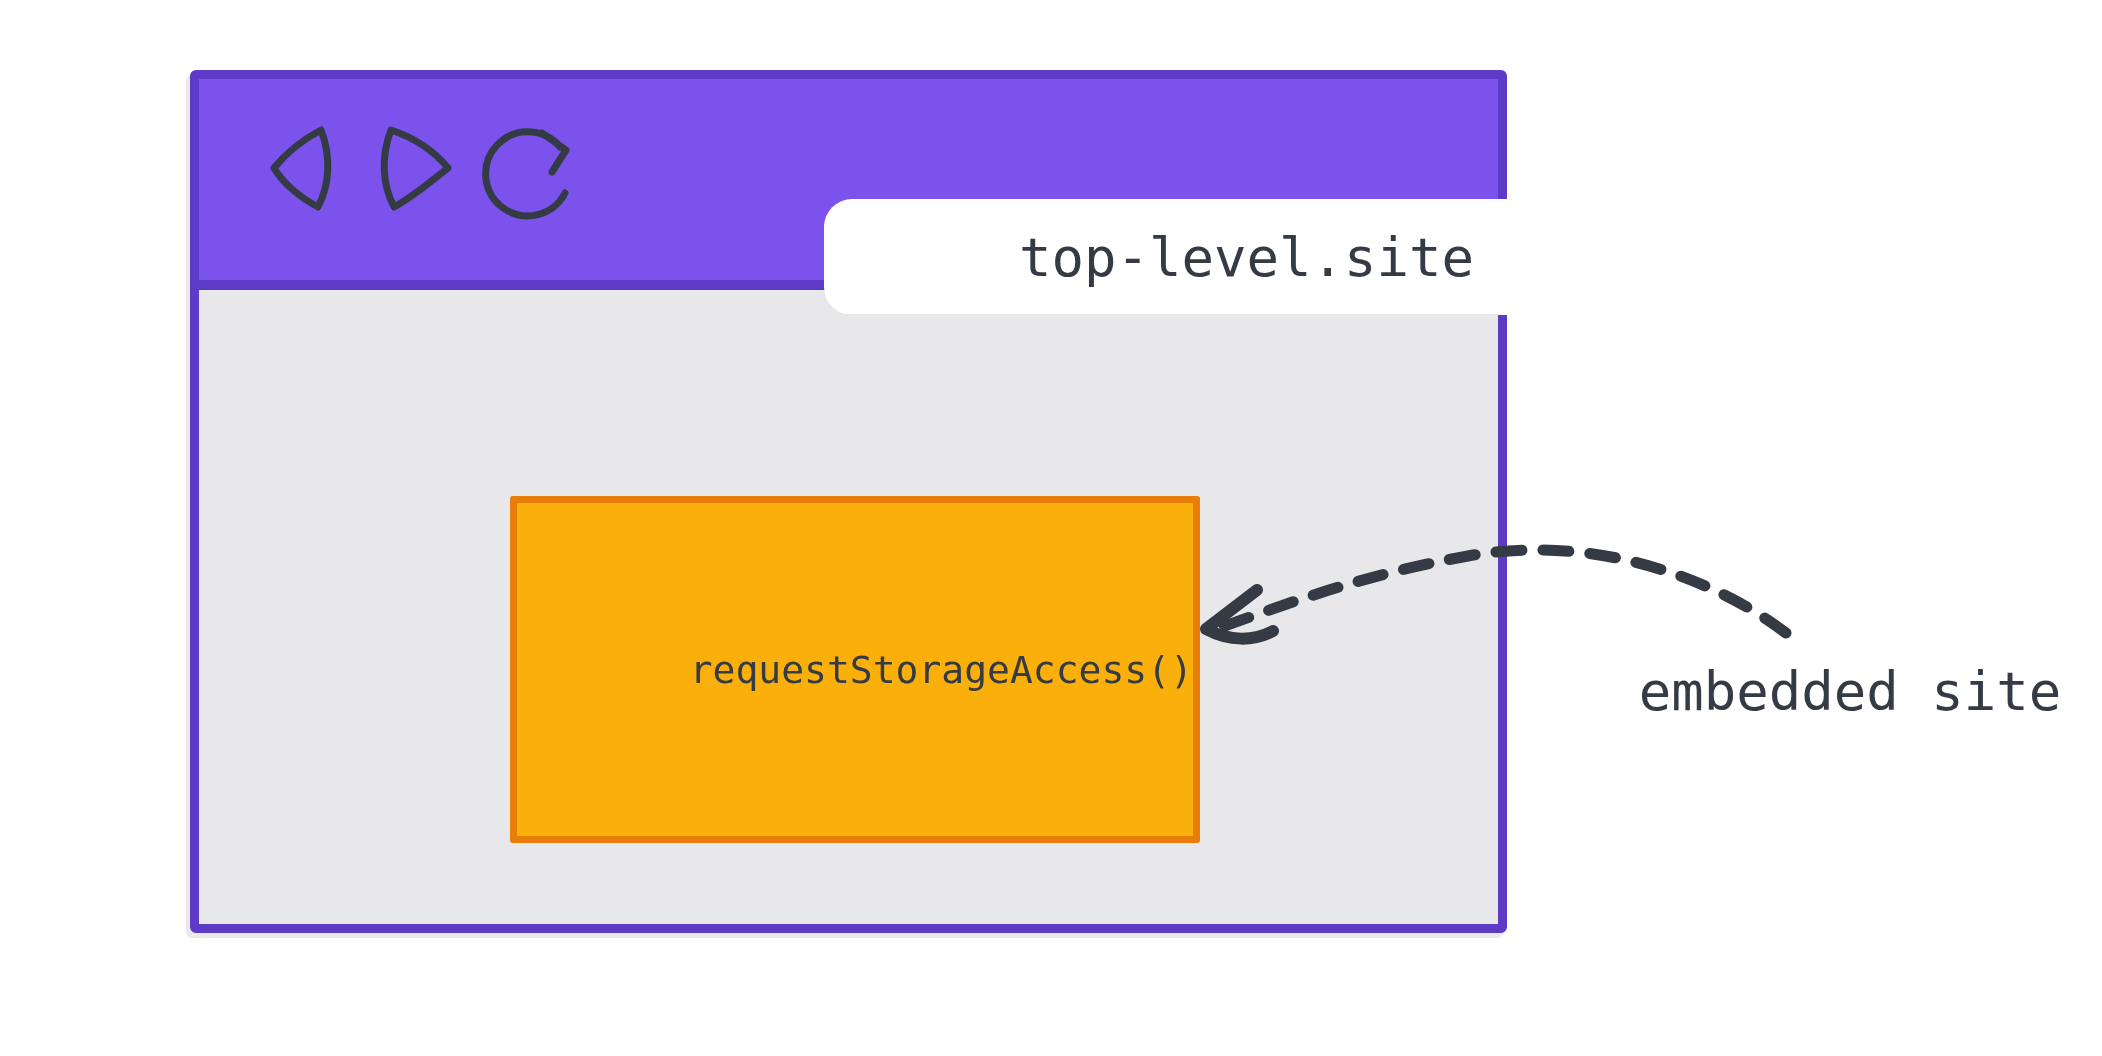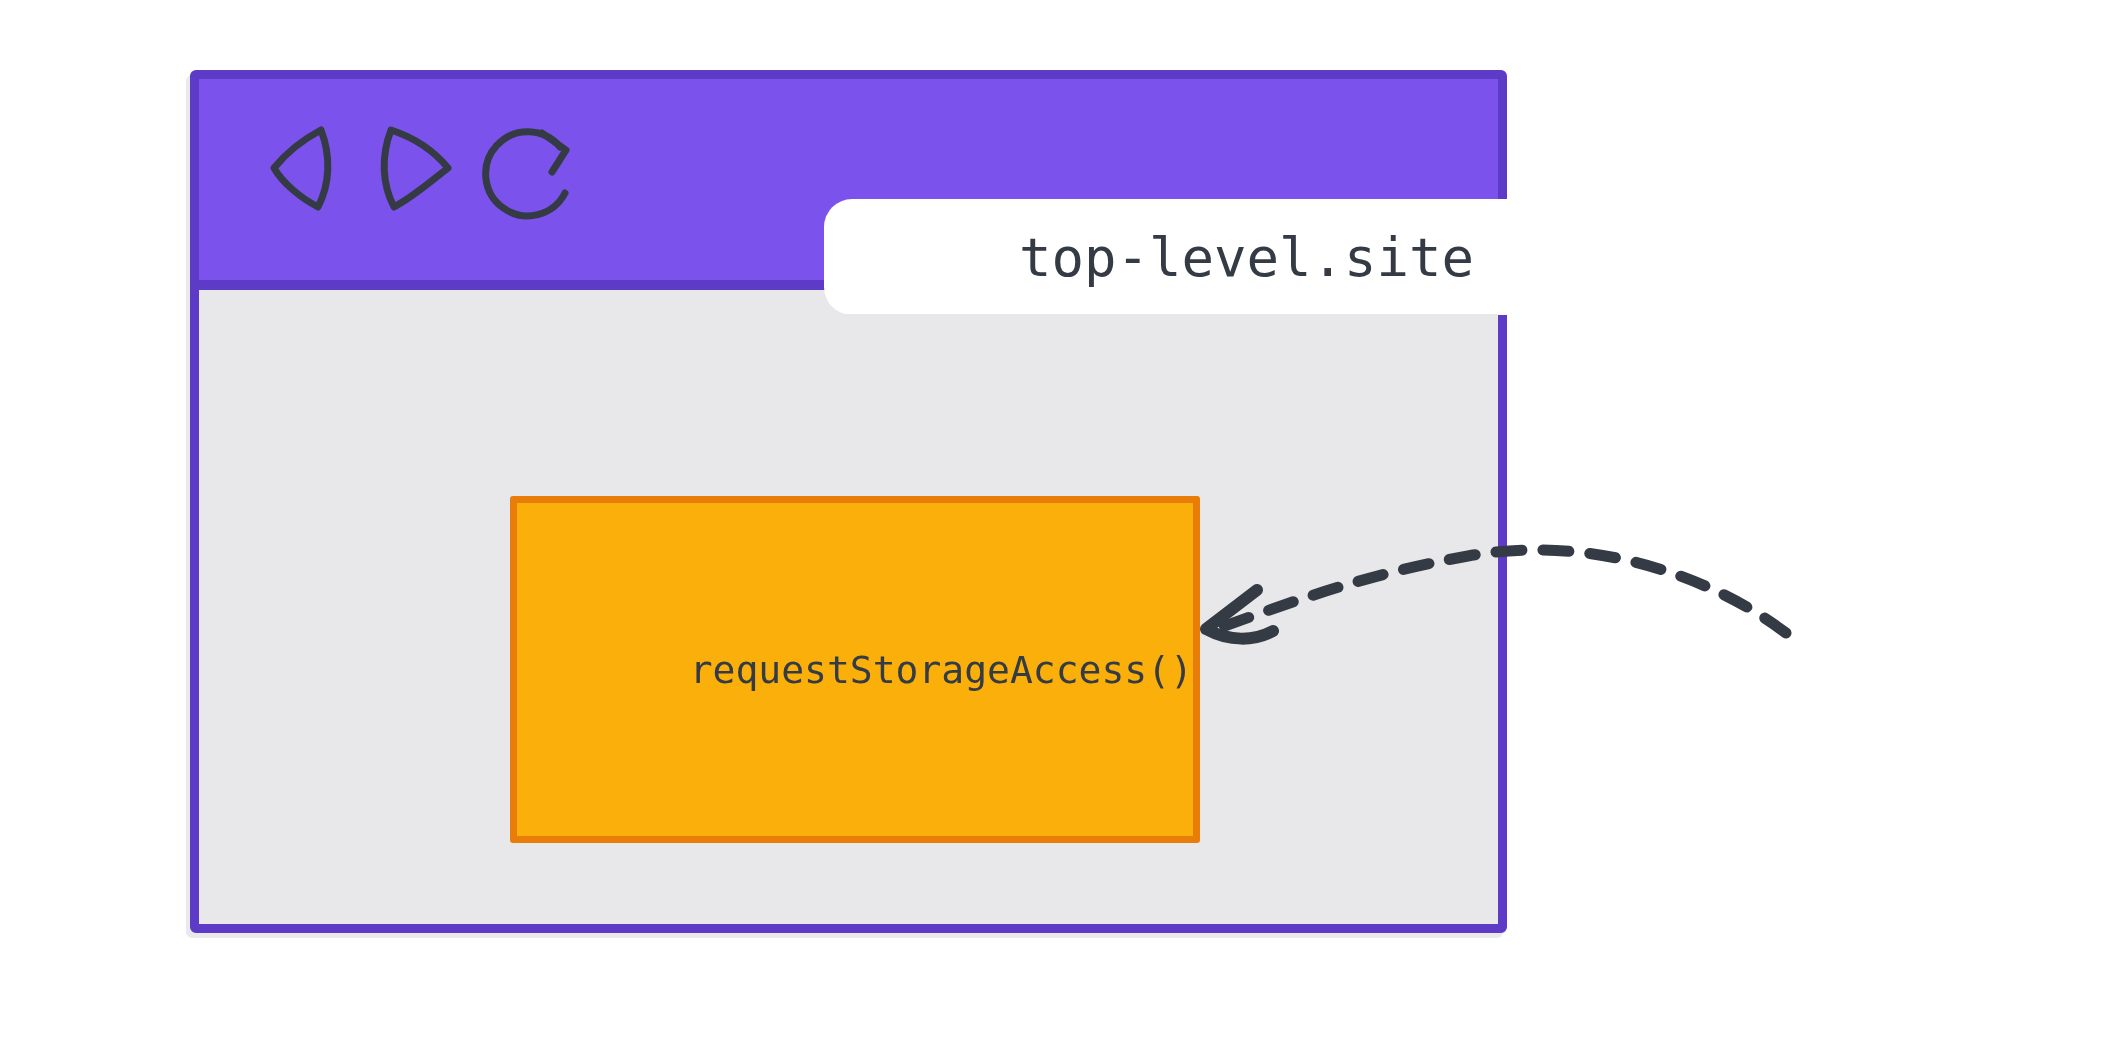--- a/index.html
+++ b/index.html
@@ -97,20 +97,21 @@
     </div>
 
     <div class="content"></div>
 
   </div>
 
   <div class="iframe-box">
     <span>requestStorageAccess()</span>
   </div>
 
+  <div class="embedded-label">embedded site</div>
 
   <svg class="overlay" viewBox="0 0 2102 1056">
 
     <path class="stroke-ink" stroke-width="7" d="M 321,130 C 331,156 330,184 318,207 C 299,197 282,182 274,168 C 287,152 304,139 321,130 Z"></path>
 
     <path class="stroke-ink" stroke-width="7" d="M 391,130 C 381,156 382,184 394,207 C 413,197 430,182 448,168 C 435,152 418,139 391,130 Z"></path>
 
     <g>
       <path class="stroke-ink" stroke-width="7" d="M 565,193 A 42,42 0 1 1 560,147"></path>
       <path class="stroke-ink" stroke-width="7" d="M 542,133 L 566,150 L 552,172"></path>

